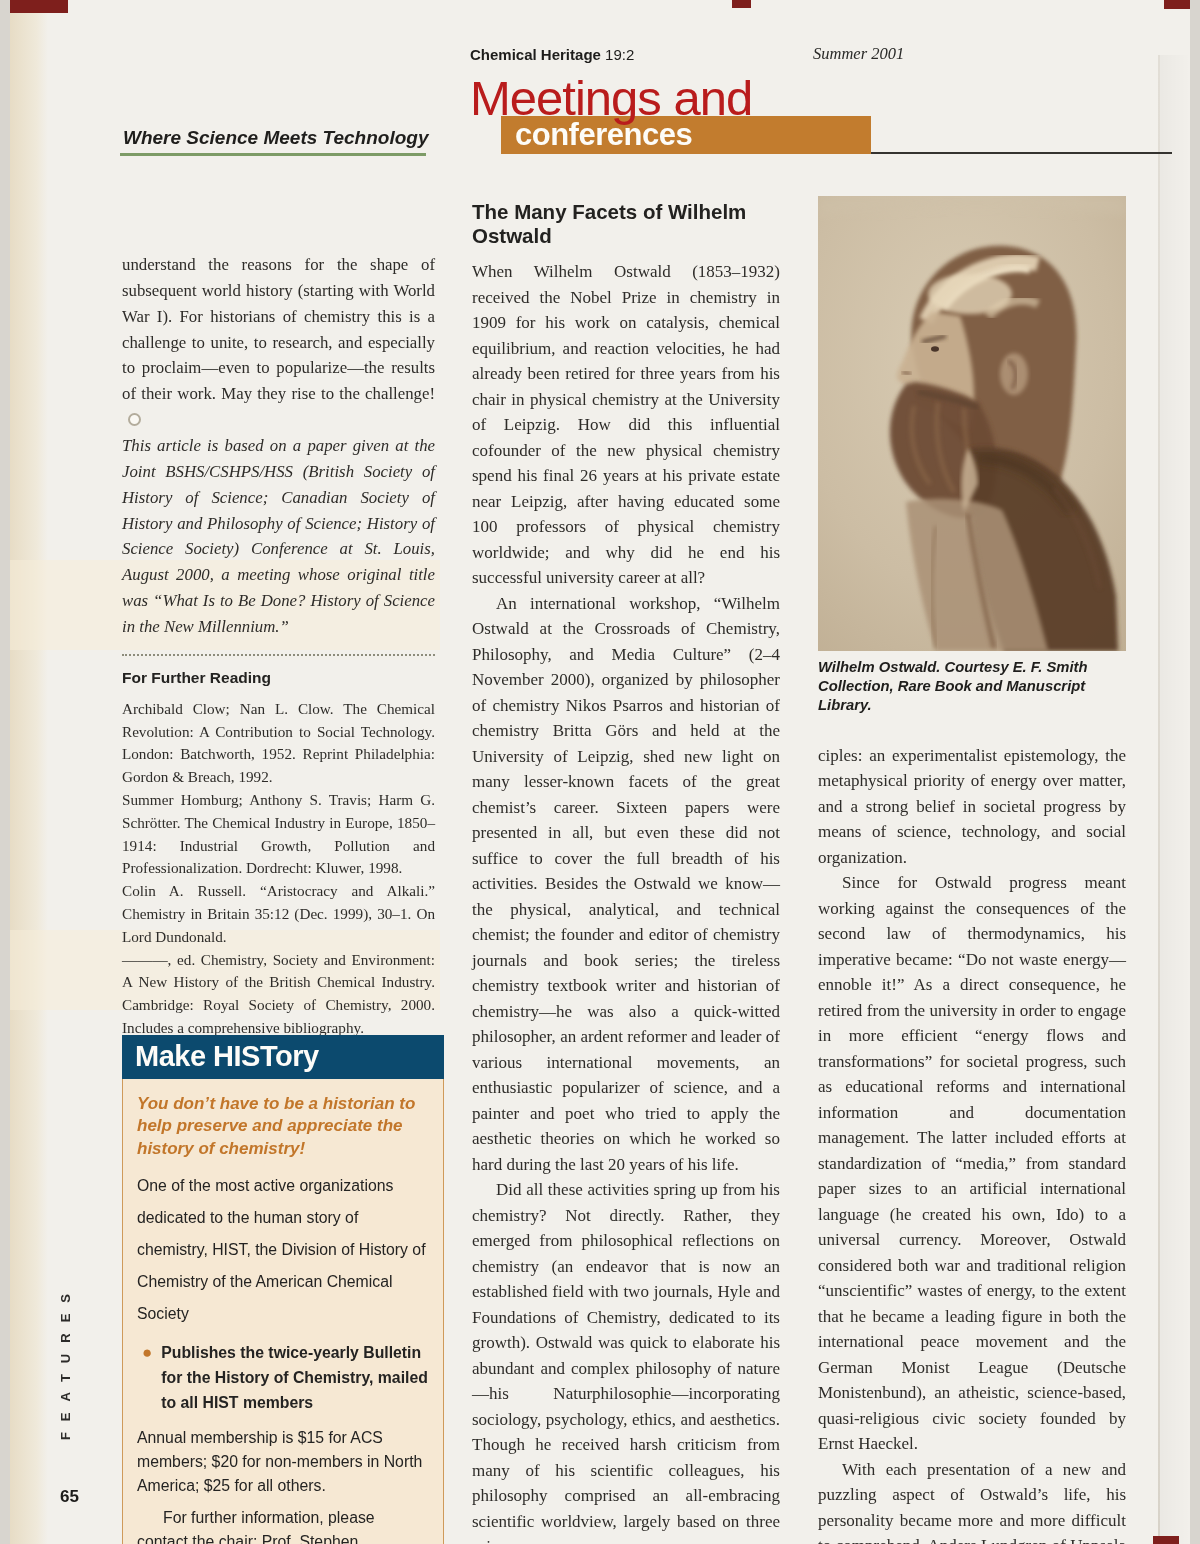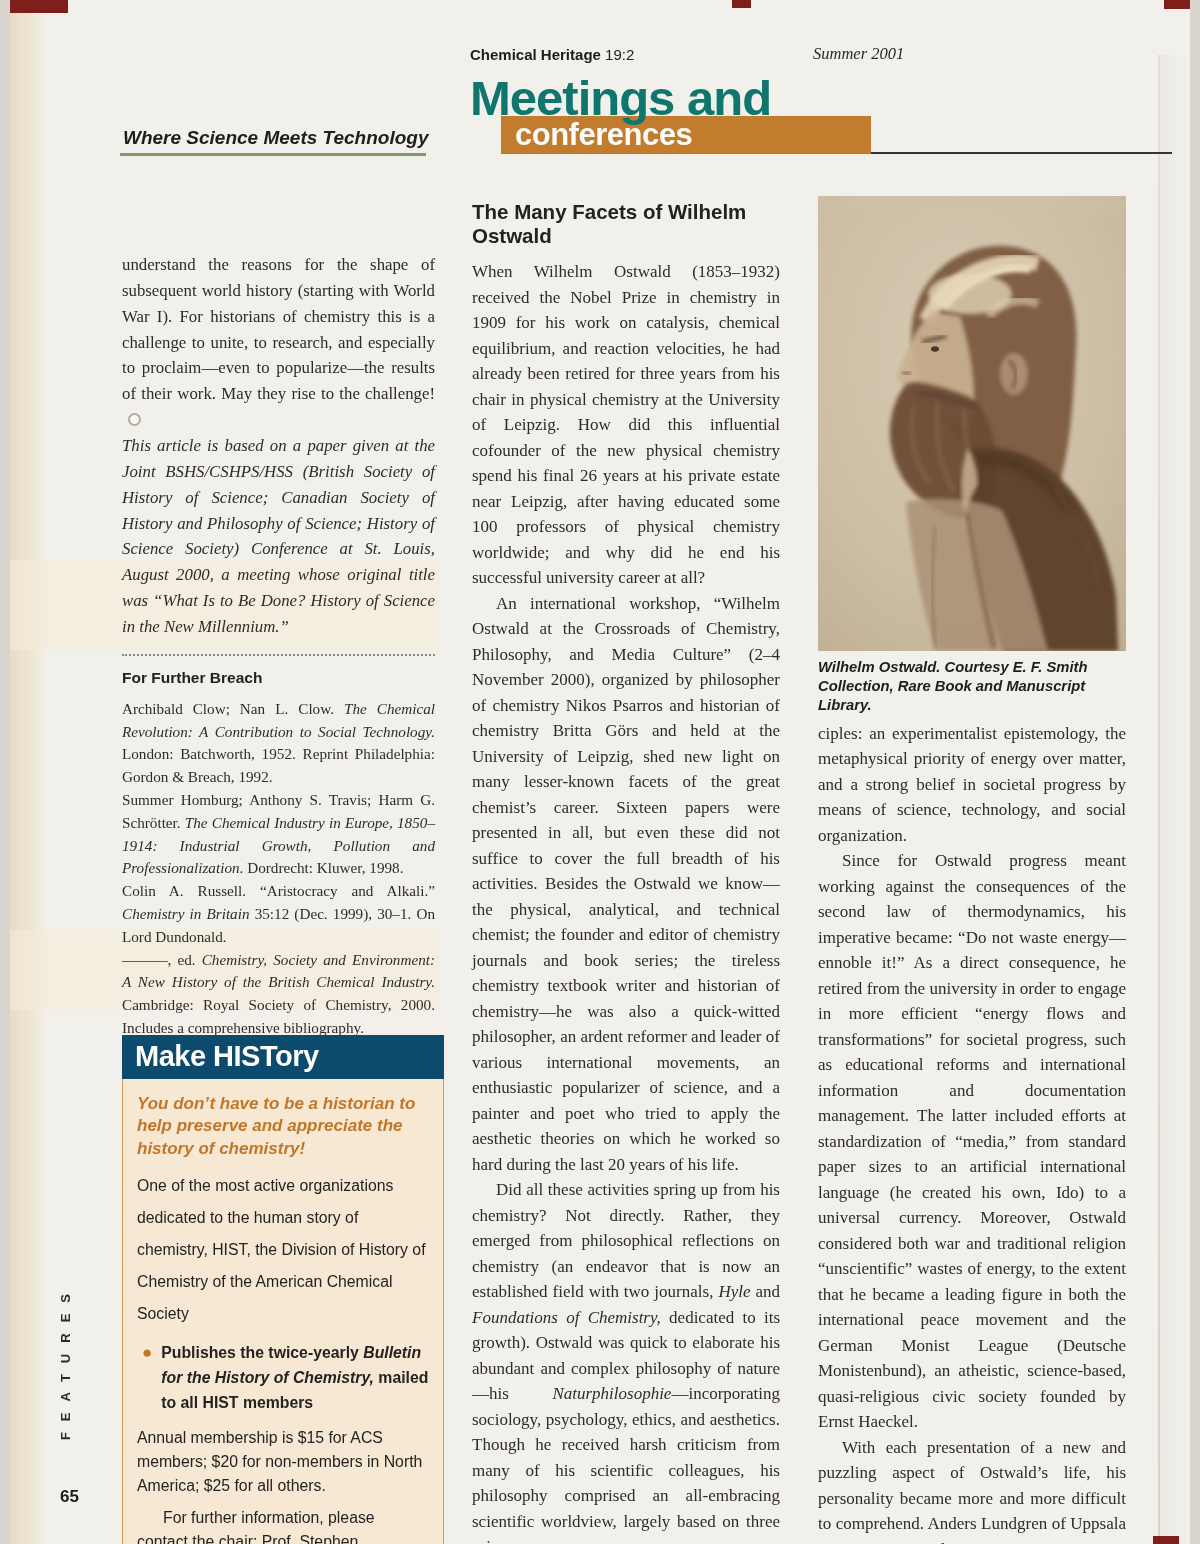--- a/index.html
+++ b/index.html
@@ -10,21 +10,21 @@
   .edge-strip{position:absolute;left:0;top:0;width:38px;height:100%;background:linear-gradient(90deg,#e7dcc5,#efe9da 70%,rgba(242,240,235,0));}
   .band{position:absolute;left:0;background:#f6ecd9;opacity:.55;}
   .fold{position:absolute;top:55px;right:30px;width:2px;height:1489px;background:linear-gradient(#e2ded6,#d8d3c9);}
   .fold-shade{position:absolute;top:55px;right:0;width:30px;height:1489px;background:linear-gradient(90deg,rgba(0,0,0,.03),rgba(0,0,0,0));}
   .art{position:absolute;background:#7e1f1c;}
 
   
   .journal-line{position:absolute;top:46px;left:460px;font-family:"Liberation Sans",sans-serif;font-size:15px;color:#1e1d1b;}
   .journal-line b{font-weight:bold;}
   .season{position:absolute;top:44px;left:803px;font-style:italic;font-size:16.5px;color:#2a2a28;}
-  .big-title{position:absolute;top:76px;left:460px;z-index:3;font-family:"Liberation Sans",sans-serif;font-weight:bold;font-size:49px;letter-spacing:-1px;color:#0f766e;line-height:.9;}
+  .big-title{position:absolute;top:76px;left:460px;z-index:3;font-family:"Liberation Sans",sans-serif;font-weight:normal;font-size:49px;letter-spacing:-1px;color:#b91c1c;line-height:.9;}
   .banner{position:absolute;top:116px;left:491px;z-index:2;width:370px;height:38px;background:#c27c2e;}
   .banner-text{position:absolute;top:116px;left:505px;z-index:4;font-family:"Liberation Sans",sans-serif;font-weight:bold;font-size:31px;color:#fdfcf8;letter-spacing:-0.5px;line-height:38px;}
   .banner-rule{position:absolute;top:152px;left:859px;width:303px;height:2px;background:#35332f;}
   .kicker{position:absolute;top:127px;left:113px;font-family:"Liberation Sans",sans-serif;font-weight:bold;font-style:italic;font-size:19px;color:#1f1e1c;}
   .kicker-rule{position:absolute;top:153px;left:110px;width:306px;height:3px;background:#7d9b66;}
 
   
   .col{position:absolute;color:#2e2c29;}
   .col p{margin:0 0 0 0;}
   .left-col{left:112px;top:252px;width:313px;font-size:16.8px;line-height:1.54;text-align:justify;}
@@ -32,33 +32,33 @@
   .right-col{left:808px;top:196px;width:308px;font-size:17px;line-height:1.5;text-align:justify;}
   .para{margin-bottom:0;}
   .indent{text-indent:24px;}
 
   .note{font-style:italic;margin-top:13px;}
   .dotted{border:none;border-top:2px dotted #8d8c7c;margin:14px 0 10px 0;}
   .fr-head{font-family:"Liberation Sans",sans-serif;font-weight:bold;font-size:15.5px;color:#232220;margin:0 0 8px 0;}
   .ref{font-size:15.2px;line-height:1.5;margin-bottom:13px;text-align:justify;}
   .bio{font-size:15.6px;line-height:1.5;}
 
-  .it{font-style:italic;}
+  .it{}
   .bd{font-weight:bold;margin-top:24px;}
 
   .endmark{display:inline-block;width:9px;height:9px;border:2.5px solid #b3ac9c;border-radius:50%;margin-left:6px;vertical-align:-1px;background:#faf8f3;}
 
   
   .art-head{font-family:"Liberation Sans",sans-serif;font-weight:bold;font-size:20.5px;line-height:1.15;color:#232220;margin:0 0 12px 0;text-align:left;}
 
   
   .figure{width:308px;}
   .figure svg{display:block;}
   .caption{font-family:"Liberation Sans",sans-serif;font-weight:bold;font-style:italic;font-size:14.8px;line-height:1.28;color:#1f1e1c;margin-top:7px;text-align:left;}
-  .right-col .body-start{margin-top:6px;}
+  .right-col .body-start{margin-top:28px;}
 
   
   .hist-box{position:absolute;left:112px;top:1035px;width:322px;font-family:"Liberation Sans",sans-serif;}
   .hist-head{background:#0c4a6e;color:#fdfcf8;font-weight:bold;font-size:29px;padding:5px 0 6px 13px;letter-spacing:-0.5px;}
   .hist-body{background:#f6e8d3;border:1px solid #cf9a5a;border-top:none;padding:12px 14px 16px 14px;color:#242322;}
   .hist-lead{color:#c2762a;font-weight:bold;font-style:italic;font-size:17px;line-height:1.32;margin:2px 0 10px 0;}
   .hist-p1{font-size:15.8px;line-height:2.02;margin:0 0 10px 0;}
   .hist-bullet{display:flex;gap:9px;font-size:15.8px;line-height:1.6;margin:0 0 10px 0;padding-left:5px;}
   .dot{color:#c2762a;font-size:17px;line-height:1.5;}
   .hist-p2{font-size:15.8px;line-height:1.52;margin:0 0 8px 0;}
@@ -91,21 +91,21 @@
   <div class="banner-text">conferences</div>
   <div class="banner-rule"></div>
 
   <div class="kicker">Where Science Meets Technology</div>
   <div class="kicker-rule"></div>
 
   <div class="col left-col">
     <p class="para"><span>understand the reasons for the shape of subsequent world history (starting with World War I). For historians of chemistry this is a challenge to unite, to research, and especially to proclaim—even to popularize—the results of their work. May they rise to the challenge!</span><span class="endmark"></span></p>
     <p class="note">This article is based on a paper given at the Joint BSHS/CSHPS/HSS (British Society of History of Science; Canadian Society of History and Philosophy of Science; History of Science Society) Conference at St. Louis, August 2000, a meeting whose original title was “What Is to Be Done? History of Science in the New Millennium.”</p>
     <hr class="dotted">
-    <h3 class="fr-head">For Further Breach</h3>
+    <h3 class="fr-head">For Further Reading</h3>
     <p class="ref"><span>Archibald Clow; Nan L. Clow. </span><span class="it">The Chemical Revolution: A Contribution to Social Technology.</span><span> London: Batchworth, 1952. Reprint Philadelphia: Gordon &amp; Breach, 1992.</span></p>
     <p class="ref"><span>Summer Homburg; Anthony S. Travis; Harm G. Schrötter. </span><span class="it">The Chemical Industry in Europe, 1850–1914: Industrial Growth, Pollution and Professionalization</span><span>. Dordrecht: Kluwer, 1998.</span></p>
     <p class="ref"><span>Colin A. Russell. “Aristocracy and Alkali.” </span><span class="it">Chemistry in Britain</span><span> 35:12 (Dec. 1999), 30–1. On Lord Dundonald.</span></p>
     <p class="ref"><span>———, ed. </span><span class="it">Chemistry, Society and Environment: A New History of the British Chemical Industry.</span><span> Cambridge: Royal Society of Chemistry, 2000. Includes a comprehensive bibliography.</span></p>
     <hr class="dotted">
     <p class="bio">Colin A. Russell is emeritus and visiting research professor in history of science at The Open University, Great Britain.</p>
   </div>
 
   <div class="col mid-col">
     <h2 class="art-head">The Many Facets of Wilhelm Ostwald</h2>

